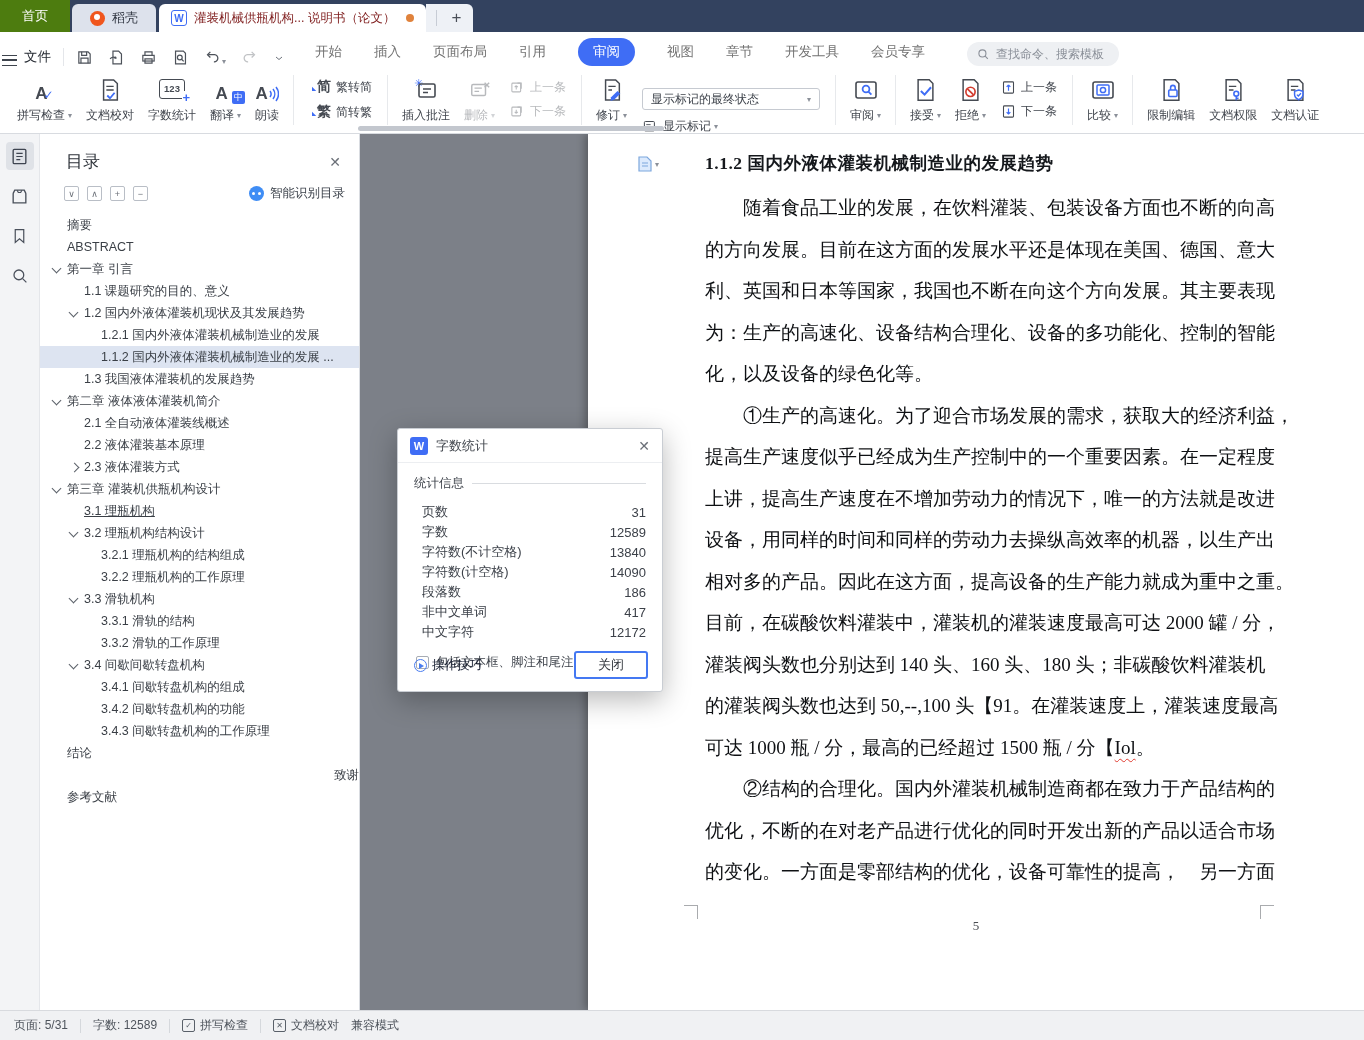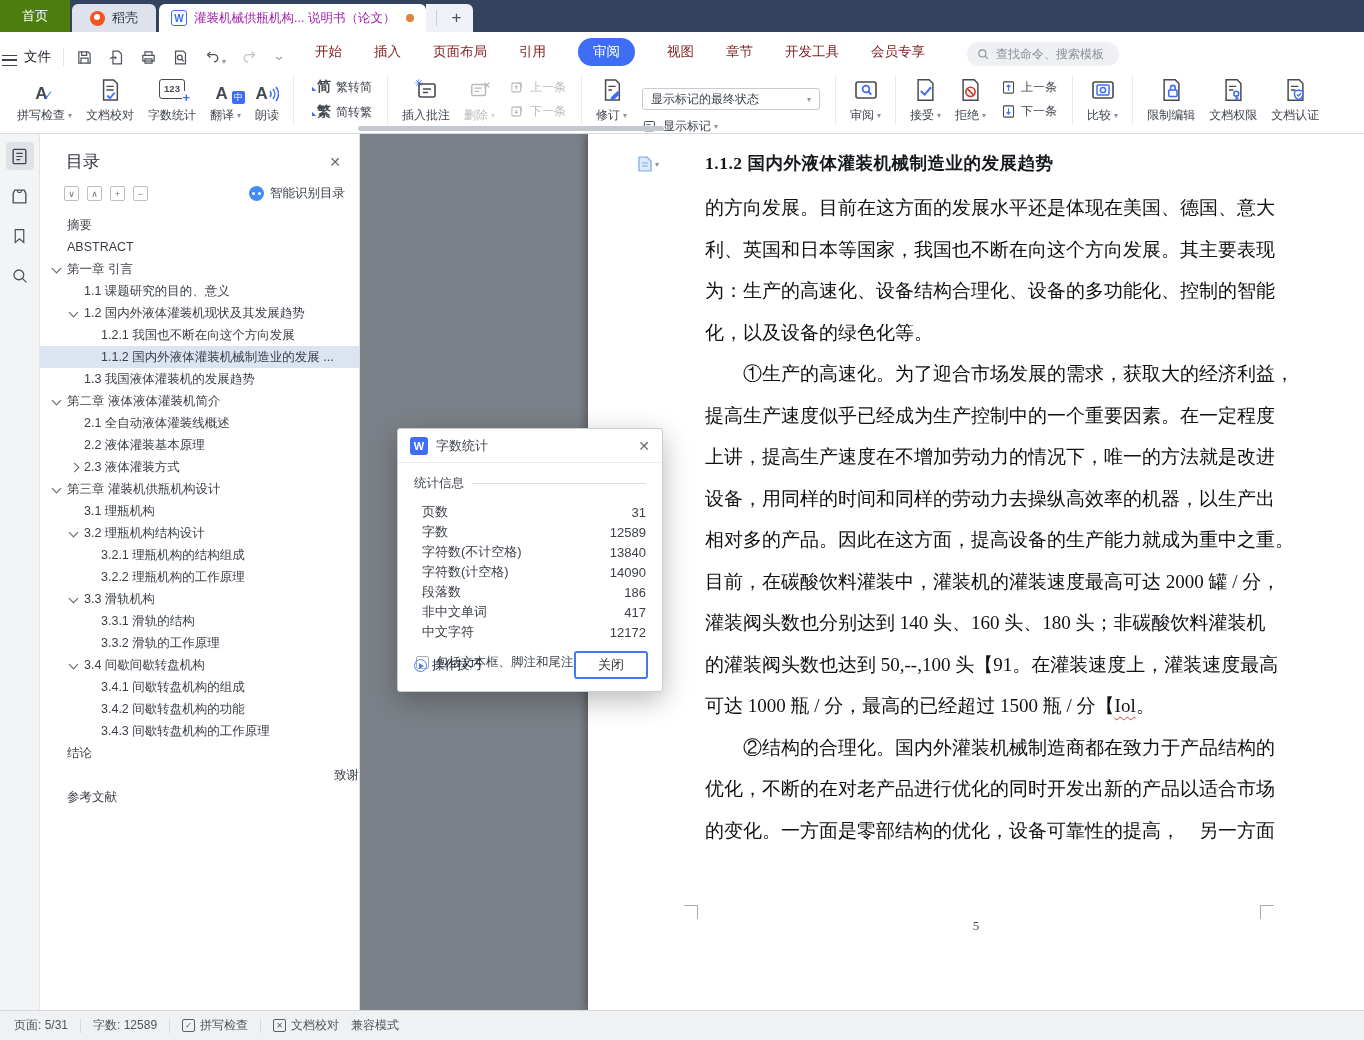--- a/index.html
+++ b/index.html
@@ -7,38 +7,38 @@
   body { position:relative; background:#7c8088; }
 
   
   #tabbar { position:absolute; top:0; left:0; width:1364px; height:32px; background:#33425f; display:flex; align-items:flex-end; }
   .tab-home { height:32px; width:70px; background:#4d7c0f; color:#fff; font-size:13px; display:flex; align-items:center; justify-content:center; }
   .tab-docer { height:28px; margin-left:2px; background:#dde2ec; border-radius:6px 6px 0 0; display:flex; align-items:center; gap:7px; padding:0 18px; color:#2f3540; font-size:13px; }
   .docer-ico { width:15px; height:15px; border-radius:50%; background:#f0561d; position:relative; }
   .docer-ico::after { content:""; position:absolute; left:4px; top:3px; width:6px; height:6px; border-radius:50%; background:#fff; }
   .tab-doc { height:28px; margin-left:3px; background:#fff; border-radius:6px 6px 0 0; display:flex; align-items:center; gap:7px; padding:0 12px; }
   .wchip { width:16px; height:16px; border:1.4px solid #3f6df5; border-radius:3px; color:#3f6df5; font-size:10px; font-weight:bold; display:flex; align-items:center; justify-content:center; background:#fff; }
-  .tab-doc .ttl { font-size:12.5px; color:#a21caf; }
+  .tab-doc .ttl { font-size:12.5px; color:#7f1d1d; }
   .dirty-dot { width:8px; height:8px; border-radius:50%; background:#e0823c; margin-left:4px; }
   .tab-plus-zone { height:28px; background:#eef1f6; border-radius:0 6px 0 0; display:flex; align-items:center; padding:0 4px; }
   .tp-div { width:1px; height:16px; background:#c7ccd5; margin:0 6px; }
   .plus { width:26px; height:22px; display:flex; align-items:center; justify-content:center; font-size:17px; color:#4a4f58; }
 
   
   #menubar { position:absolute; top:32px; left:0; width:1364px; height:34px; background:#fff; display:flex; align-items:flex-end; padding-left:2px; }
   .hamb { width:15px; height:11px; border-top:1.6px solid #3e444d; border-bottom:1.6px solid #3e444d; position:relative; margin-right:7px; }
   .hamb::after { content:""; position:absolute; left:0; top:3.2px; width:15px; height:1.6px; background:#3e444d; }
   .file-lbl { font-size:13.5px; color:#262b33; }
   .mb-div { width:1px; height:18px; background:#e4e6ea; margin:0 12px; }
   .qicons { display:flex; align-items:center; gap:15px; }
   .qicons svg { display:block; }
   .undo-wrap { display:flex; align-items:flex-end; gap:1px; }
   .mini-dd { font-size:8px; color:#8b9099; }
   #menu-tabs { display:flex; align-items:center; gap:32px; margin-left:30px; }
-  .mtab { font-size:13.5px; color:#7f1d1d; cursor:default; }
+  .mtab { font-size:13.5px; color:#737373; cursor:default; }
   .mtab.active { background:#3f6df5; color:#fff; padding:5px 15px; border-radius:15px; }
   .search-pill { margin-left:42px; width:152px; height:24px; border-radius:12px; background:#eef0f3; display:flex; align-items:center; gap:6px; padding:0 10px; }
   .search-pill span { font-size:12px; color:#8a8f98; }
 
   
   #toolbar { position:absolute; top:66px; left:0; width:1364px; height:68px; background:#fff; border-bottom:1px solid #d8dbe0; display:flex; align-items:center; padding-left:10px; }
   .vdiv { width:1px; height:50px; background:#e7e9ec; margin:0 7px; flex:none; }
   .tb-big { display:flex; flex-direction:column; align-items:center; justify-content:center; gap:5px; padding:0 7px; height:62px; flex:none; }
   .tb-big .lbl, .tb-srow .lbl { font-size:12px; color:#40454d; white-space:nowrap; display:flex; align-items:center; }
   .dd::after { content:"▾"; font-size:8px; color:#8b9099; margin-left:3px; }
@@ -465,21 +465,21 @@
           <span>第一章 引言</span>
         </div>
         <div class="toc-row" style="padding-left: 44px;">
           <span>1.1 课题研究的目的、意义</span>
         </div>
         <div class="toc-row" style="padding-left: 28px;">
           <span class="chev down"></span>
           <span>1.2 国内外液体灌装机现状及其发展趋势</span>
         </div>
         <div class="toc-row" style="padding-left: 61px;">
-          <span>1.2.1 我国也不断在向这个方向发展</span>
+          <span>1.2.1 国内外液体灌装机械制造业的发展</span>
         </div>
         <div class="toc-row selected" style="padding-left: 61px;">
           <span>1.1.2 国内外液体灌装机械制造业的发展 ...</span>
         </div>
         <div class="toc-row" style="padding-left: 44px;">
           <span>1.3 我国液体灌装机的发展趋势</span>
         </div>
         <div class="toc-row" style="padding-left: 11px;">
           <span class="chev down"></span>
           <span>第二章 液体液体灌装机简介</span>
@@ -491,21 +491,21 @@
           <span>2.2  液体灌装基本原理</span>
         </div>
         <div class="toc-row" style="padding-left: 28px;">
           <span class="chev right"></span>
           <span>2.3 液体灌装方式</span>
         </div>
         <div class="toc-row" style="padding-left: 11px;">
           <span class="chev down"></span>
           <span>第三章 灌装机供瓶机构设计</span>
         </div>
-        <div class="toc-row" style="padding-left: 44px;">
+        <div class="toc-row" style="padding-left: 44px; text-decoration: underline;">
           <span>3.1 理瓶机构</span>
         </div>
         <div class="toc-row" style="padding-left: 28px;">
           <span class="chev down"></span>
           <span>3.2 理瓶机构结构设计</span>
         </div>
         <div class="toc-row" style="padding-left: 61px;">
           <span>3.2.1 理瓶机构的结构组成</span>
         </div>
         <div class="toc-row" style="padding-left: 61px;">
@@ -550,20 +550,21 @@
     <div id="page">
       <div class="h-ico">
         <svg width="14" height="16" viewBox="0 0 14 16">
             <path d="M1 1h8l4 4v10H1z" fill="#dceafd" stroke="#7da7dd" stroke-width="1.2"></path>
             <path d="M4 7h6M4 10h6" stroke="#7da7dd" stroke-width="1"></path>
           </svg>
         <span style="font-size:8px;color:#8b9099">▾</span>
       </div>
       <div id="doc-heading">1.1.2 国内外液体灌装机械制造业的发展趋势</div>
       <div id="doc-body">
+          <div class="line first">随着食品工业的发展，在饮料灌装、包装设备方面也不断的向高</div>
           <div class="line">的方向发展。目前在这方面的发展水平还是体现在美国、德国、意大</div>
           <div class="line">利、英国和日本等国家，我国也不断在向这个方向发展。其主要表现</div>
           <div class="line">为：生产的高速化、设备结构合理化、设备的多功能化、控制的智能</div>
           <div class="line lastline">化，以及设备的绿色化等。</div>
           <div class="line first">①生产的高速化。为了迎合市场发展的需求，获取大的经济利益，</div>
           <div class="line">提高生产速度似乎已经成为生产控制中的一个重要因素。在一定程度</div>
           <div class="line">上讲，提高生产速度在不增加劳动力的情况下，唯一的方法就是改进</div>
           <div class="line">设备，用同样的时间和同样的劳动力去操纵高效率的机器，以生产出</div>
           <div class="line">相对多的产品。因此在这方面，提高设备的生产能力就成为重中之重。</div>
           <div class="line">目前，在碳酸饮料灌装中，灌装机的灌装速度最高可达 2000 罐 / 分，</div>

